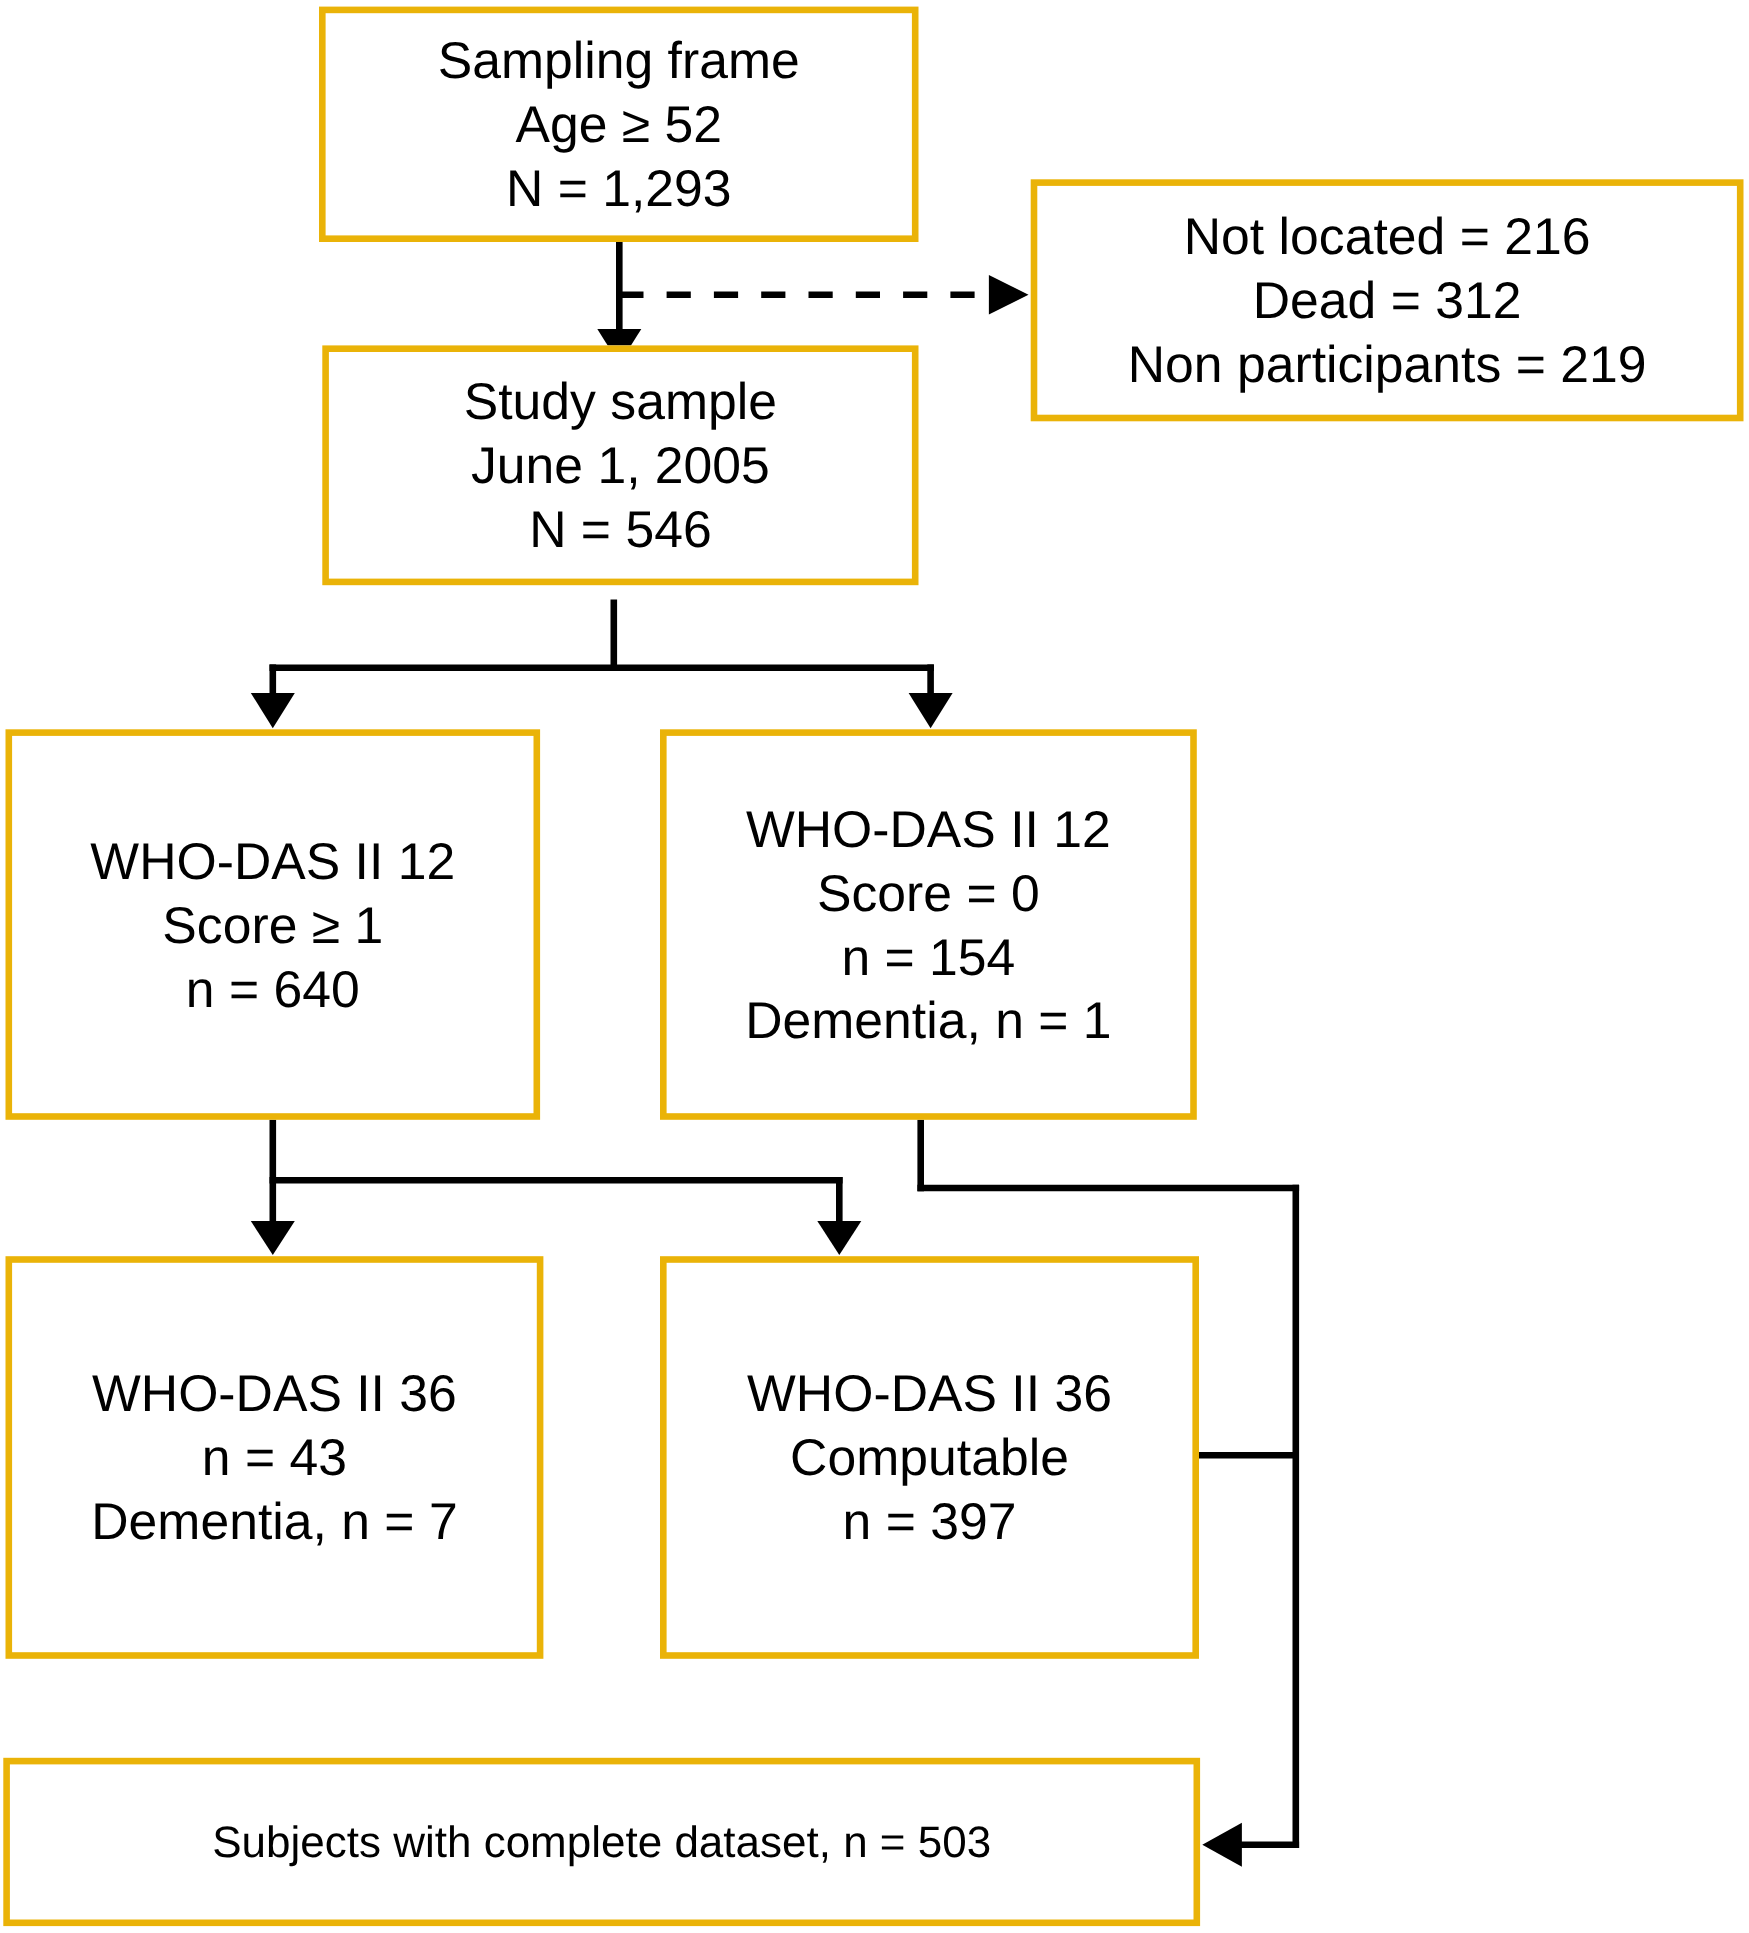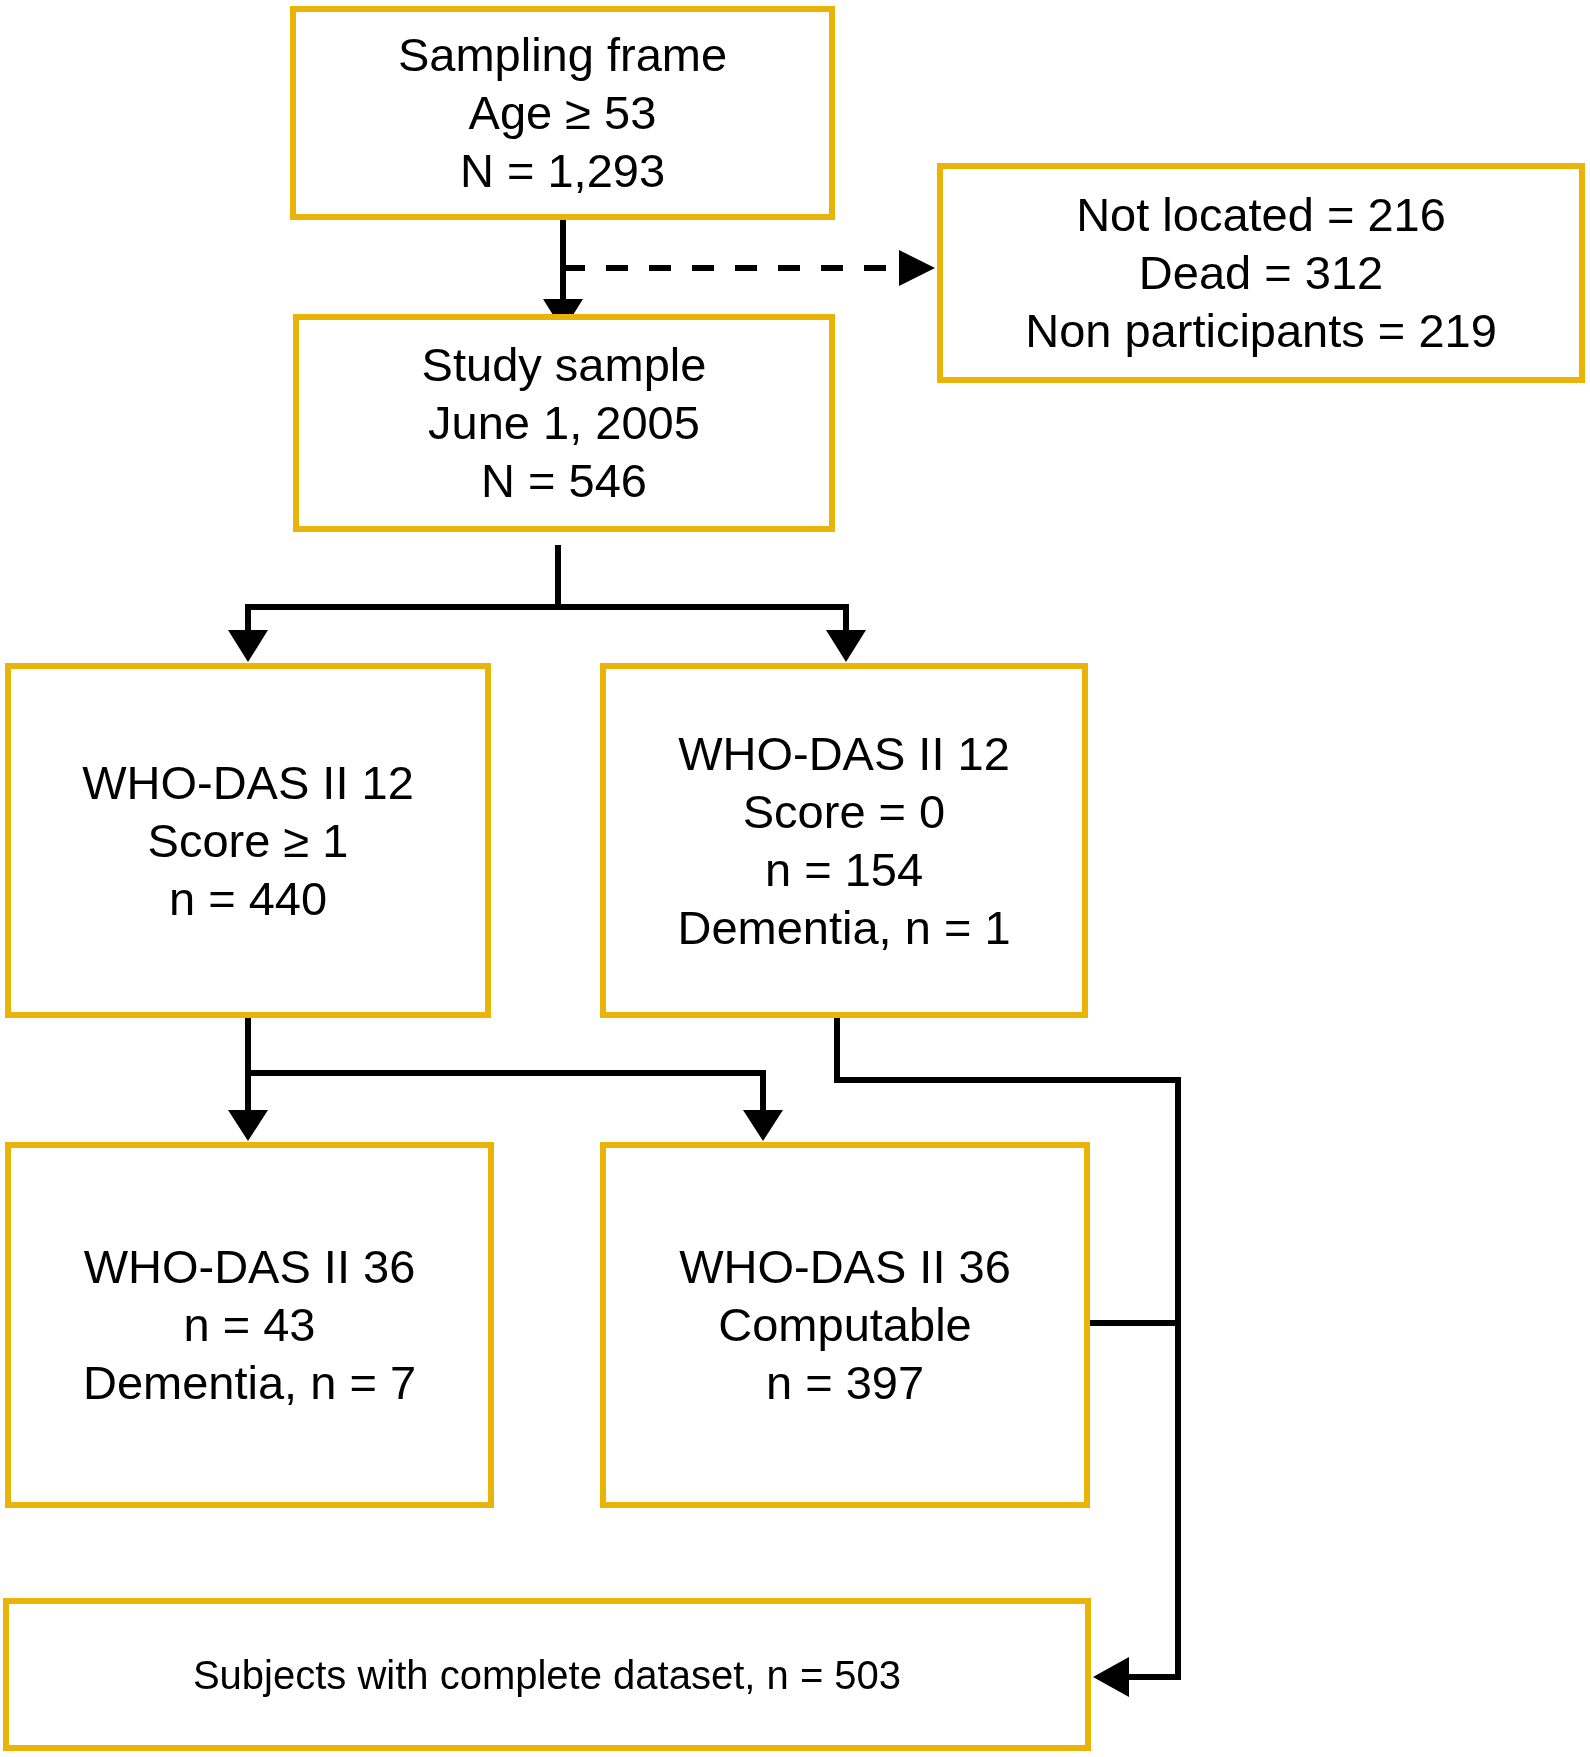--- a/index.html
+++ b/index.html
@@ -75,40 +75,40 @@
       <polygon points="228,630 268,630 248,662"></polygon>
       <polygon points="826,630 866,630 846,662"></polygon>
       <polygon points="228,1110 268,1110 248,1141"></polygon>
       <polygon points="743,1110 783,1110 763,1141"></polygon>
       <polygon points="1129,1657 1129,1697 1093,1677"></polygon>
     </g>
   </svg>
 
   <div class="node" id="b1">
     <div class="tline">Sampling frame</div>
-    <div class="tline">Age ≥ 53</div>
+    <div class="tline">Age ≥ 52</div>
     <div class="tline">N = 1,293</div>
   </div>
 
   <div class="node" id="b2">
     <div class="tline">Not located = 216</div>
     <div class="tline">Dead = 312</div>
     <div class="tline">Non participants = 219</div>
   </div>
 
   <div class="node" id="b3">
     <div class="tline">Study sample</div>
     <div class="tline">June 1, 2005</div>
     <div class="tline">N = 546</div>
   </div>
 
   <div class="node" id="b4">
     <div class="tline">WHO-DAS II 12</div>
     <div class="tline">Score ≥ 1</div>
-    <div class="tline">n = 440</div>
+    <div class="tline">n = 640</div>
   </div>
 
   <div class="node" id="b5">
     <div class="tline">WHO-DAS II 12</div>
     <div class="tline">Score = 0</div>
     <div class="tline">n = 154</div>
     <div class="tline">Dementia, n = 1</div>
   </div>
 
   <div class="node" id="b6">

